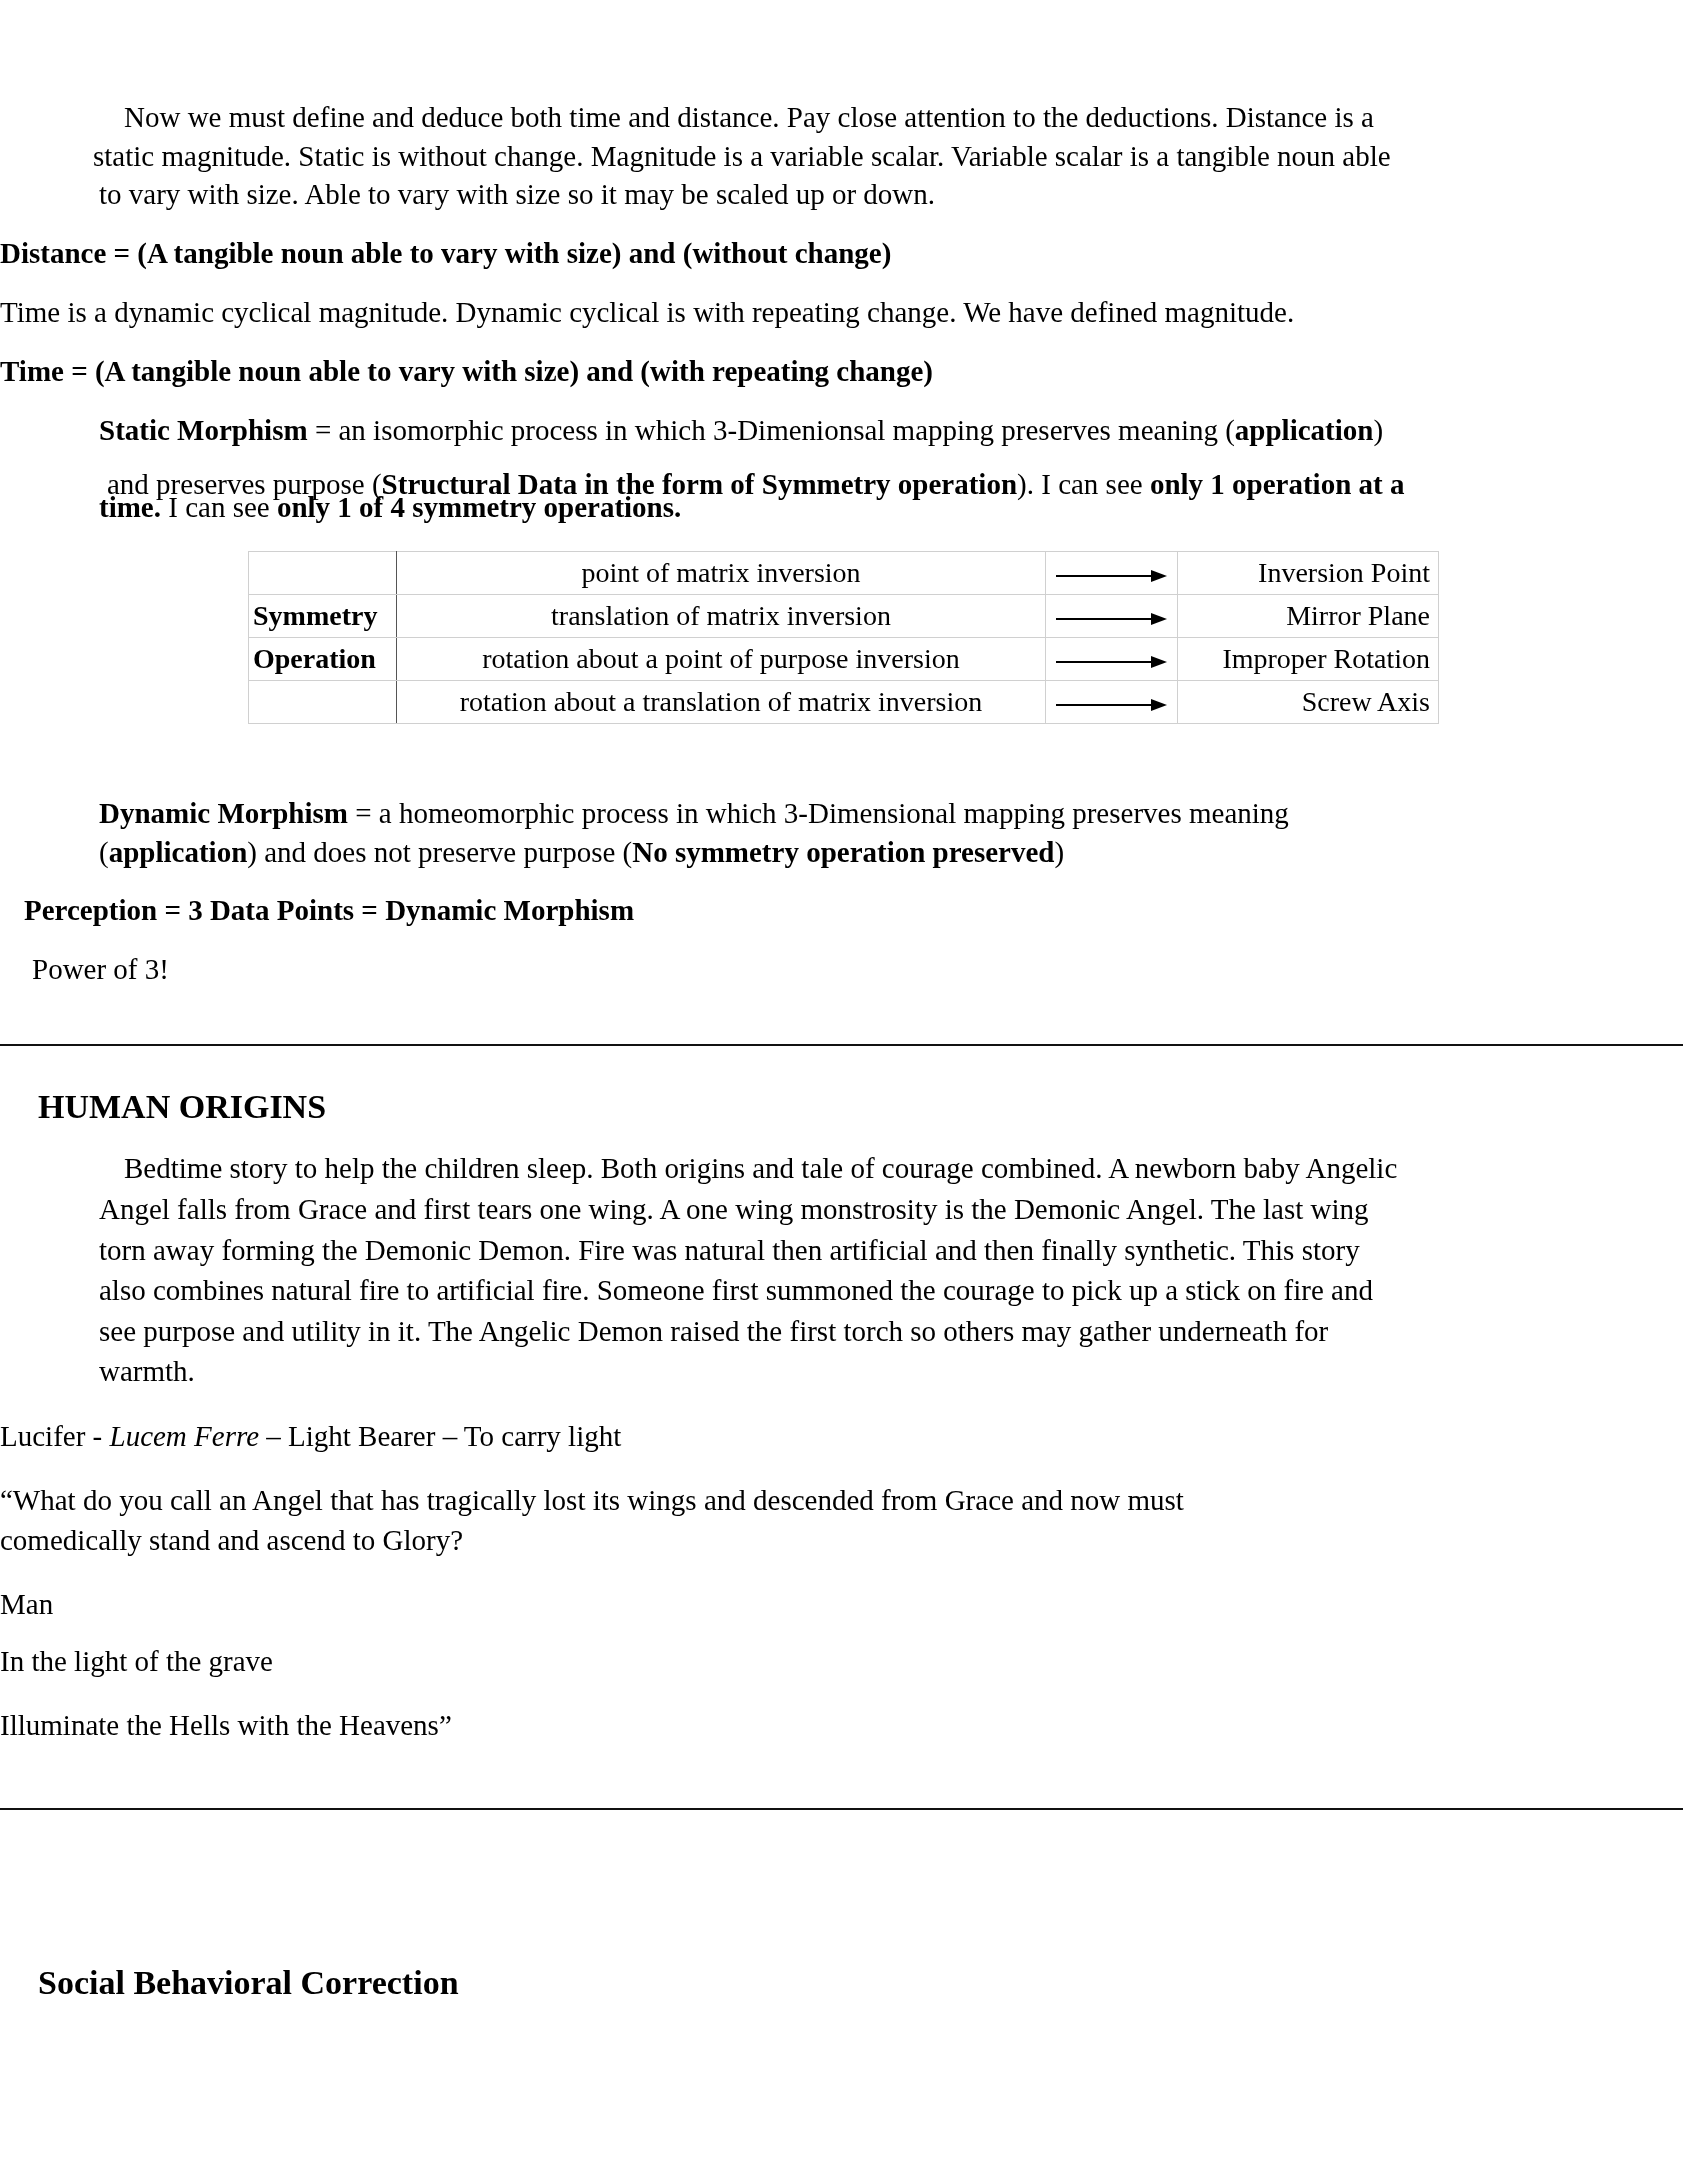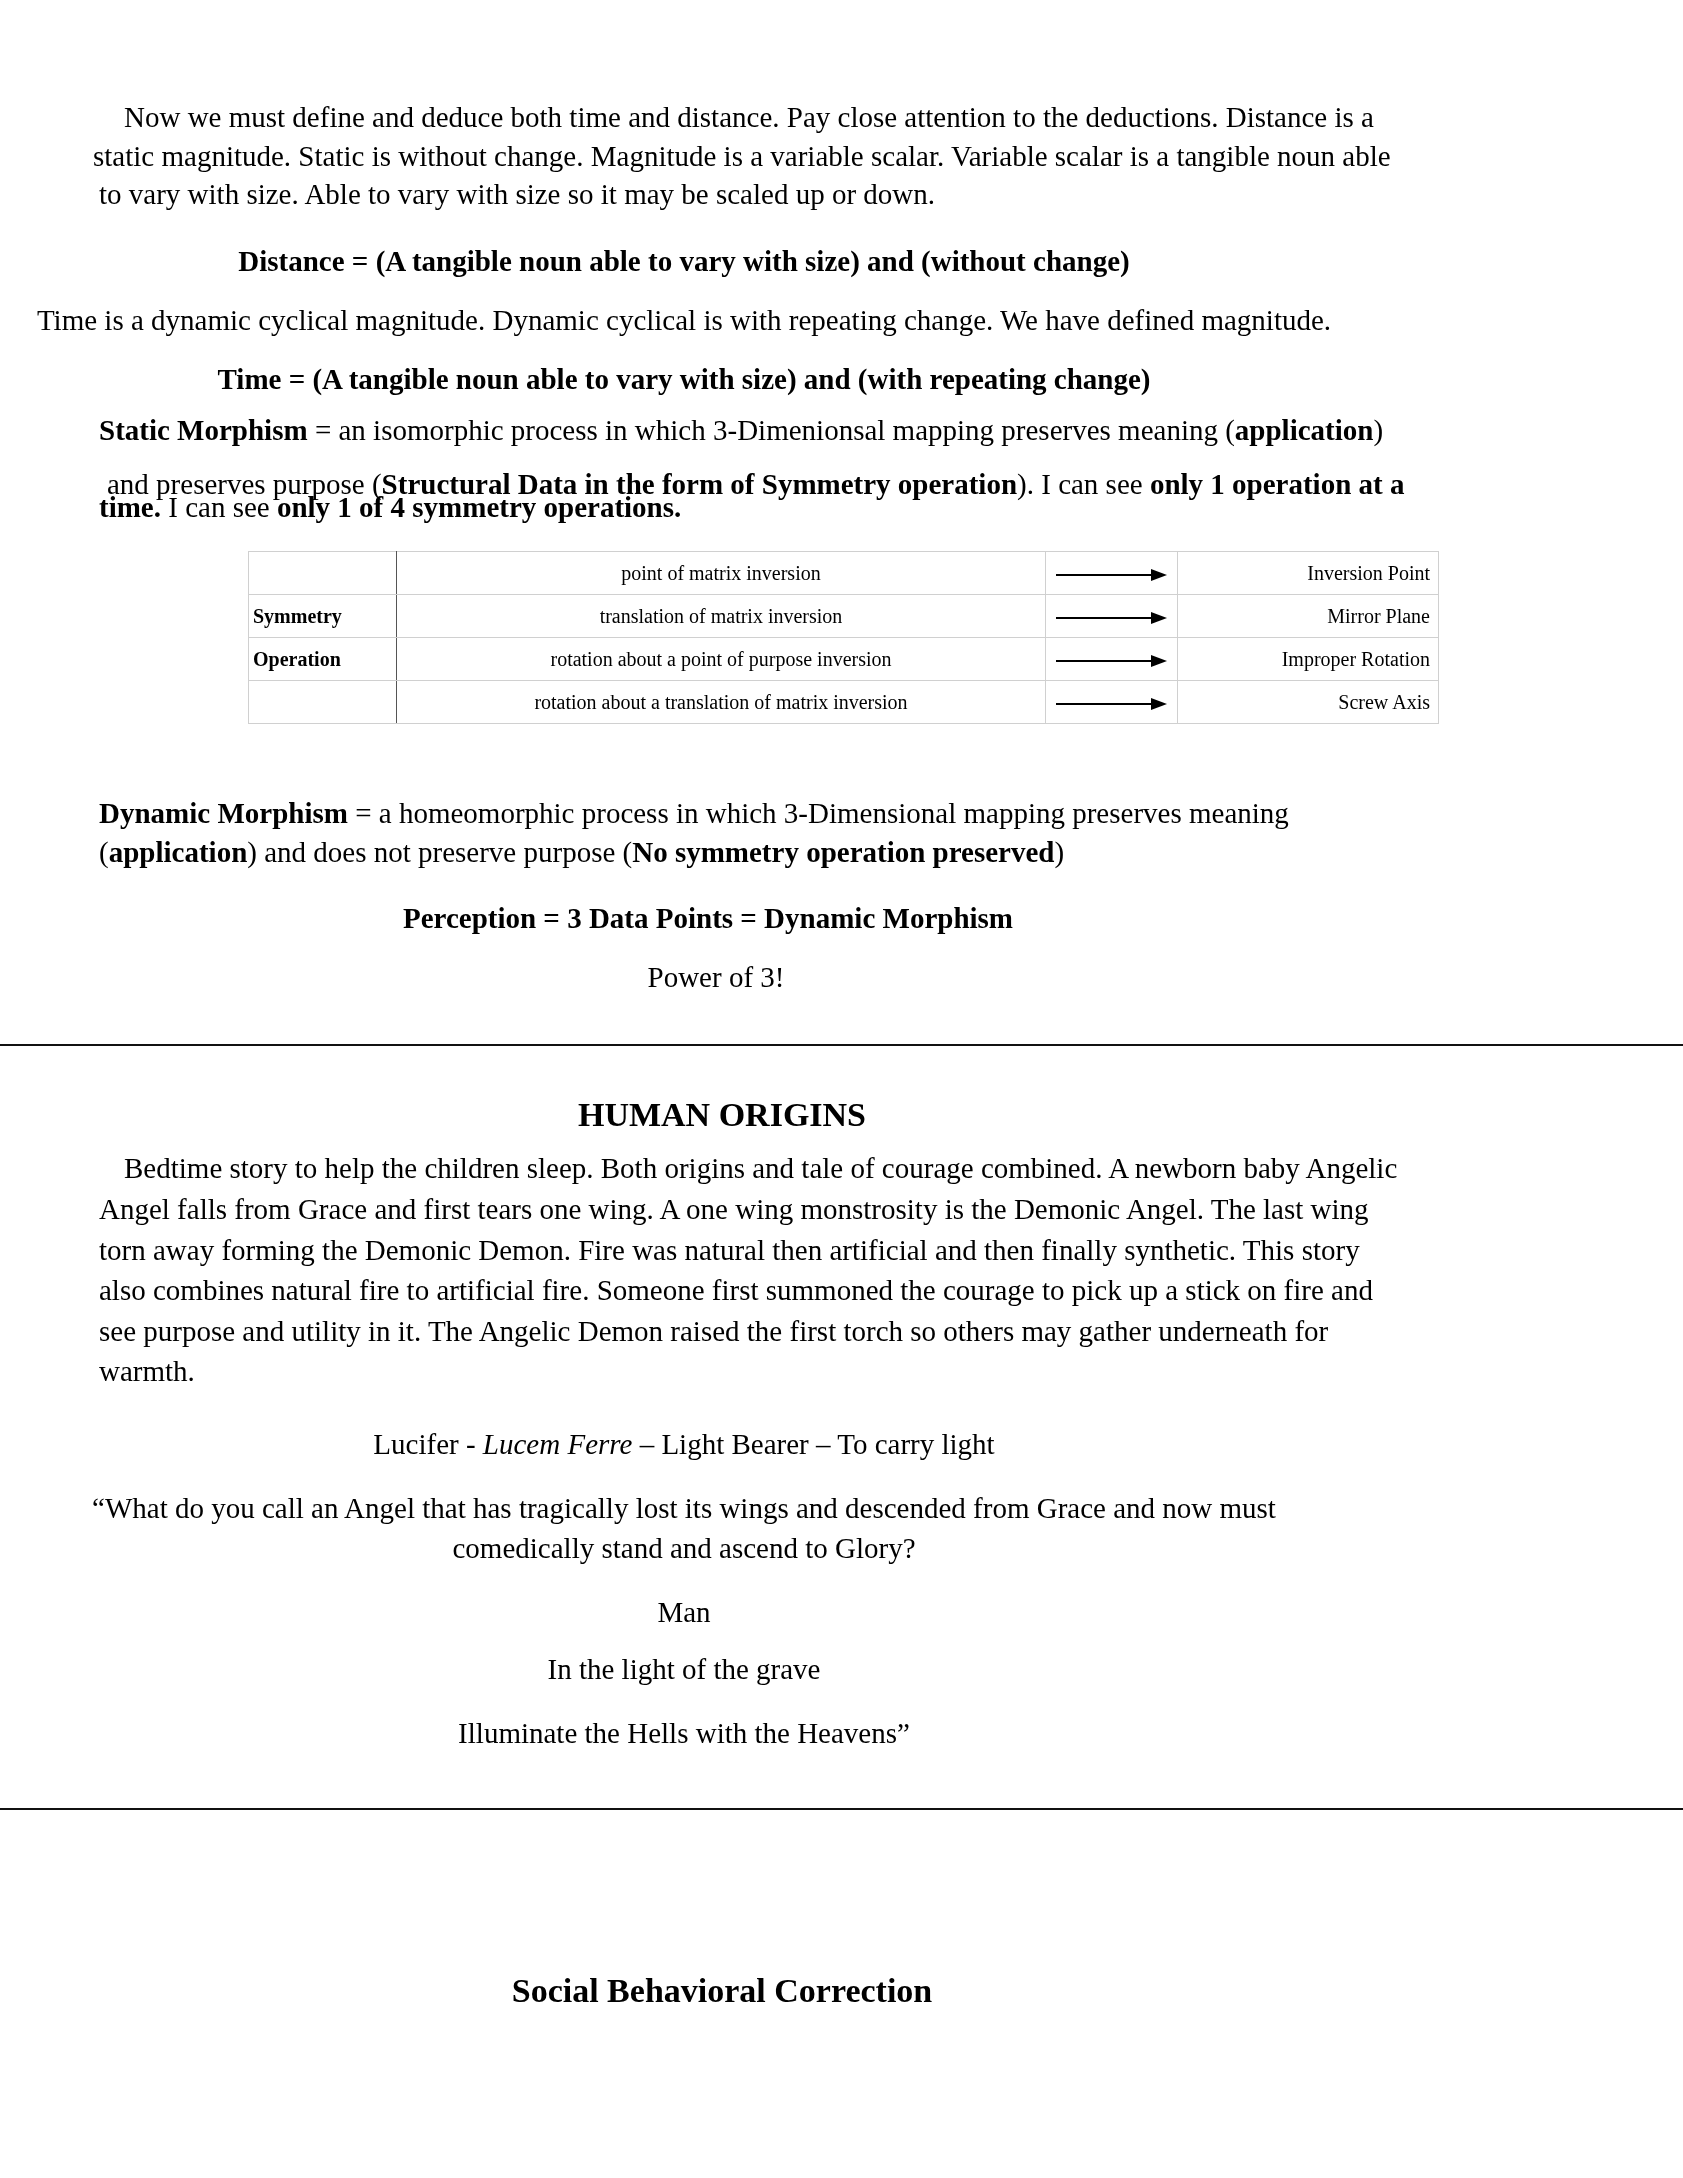--- a/index.html
+++ b/index.html
@@ -1,24 +1,24 @@
 <!DOCTYPE html>
 <html><head>
 <meta charset="utf-8">
 <style>
   html, body { margin:0; padding:0; background:#ffffff; }
   body { width:1683px; height:2178px; position:relative; overflow:hidden;
          font-family:"Liberation Serif", serif; color:#000; font-size:29px; }
   .line { position:absolute; white-space:nowrap; line-height:1; }
-  .center { left:0; width:1368px; text-align:center;margin-top:8px; }
+  .center { left:0; width:1368px; text-align:left; }
   .b { font-weight:bold; }
   .i { font-style:italic; }
   .h { font-size:34px; font-weight:bold;padding-left:38px; }
   .rule { position:absolute; left:0; width:1683px; height:0; border-top:2px solid #111; }
-  table.sym { position:absolute; left:248px; top:551px; border-collapse:collapse; font-size:20px; }
+  table.sym { position:absolute; left:248px; top:551px; border-collapse:collapse; font-size:28px; }
   table.sym td { border:1px solid #d0d0d0; height:42px; padding:0 8px; white-space:nowrap; line-height:1; }
   td.c1 { width:135px; font-weight:bold; text-align:left; padding-left:4px !important; border-right:1px solid #555 !important; }
   td.c2 { width:632px; text-align:center; }
   td.c3 { width:115px; text-align:center; }
   td.c4 { width:244px; text-align:right; }
   .arrow { display:inline-block; position:relative; width:111px; height:12px; vertical-align:middle; }
   .arrow::before { content:""; position:absolute; left:0; right:14px; top:5px; border-top:2px solid #000; }
   .arrow::after { content:""; position:absolute; right:0; top:0; border-left:16px solid #000; border-top:6px solid transparent; border-bottom:6px solid transparent; }
 </style>
 </head>

